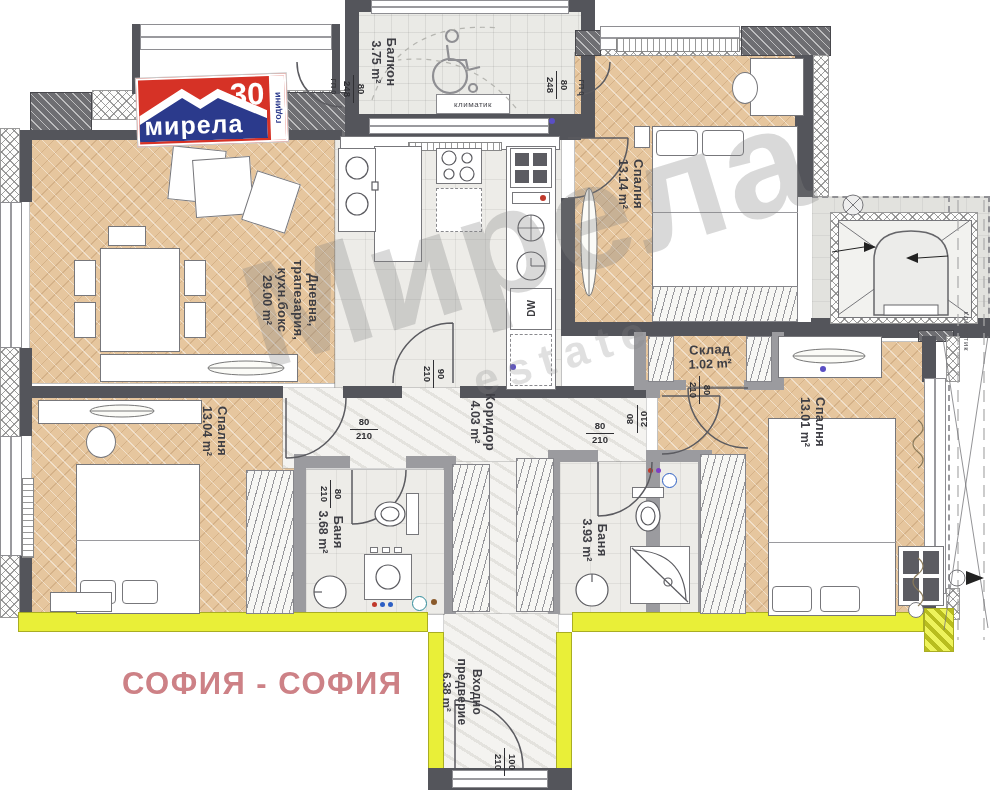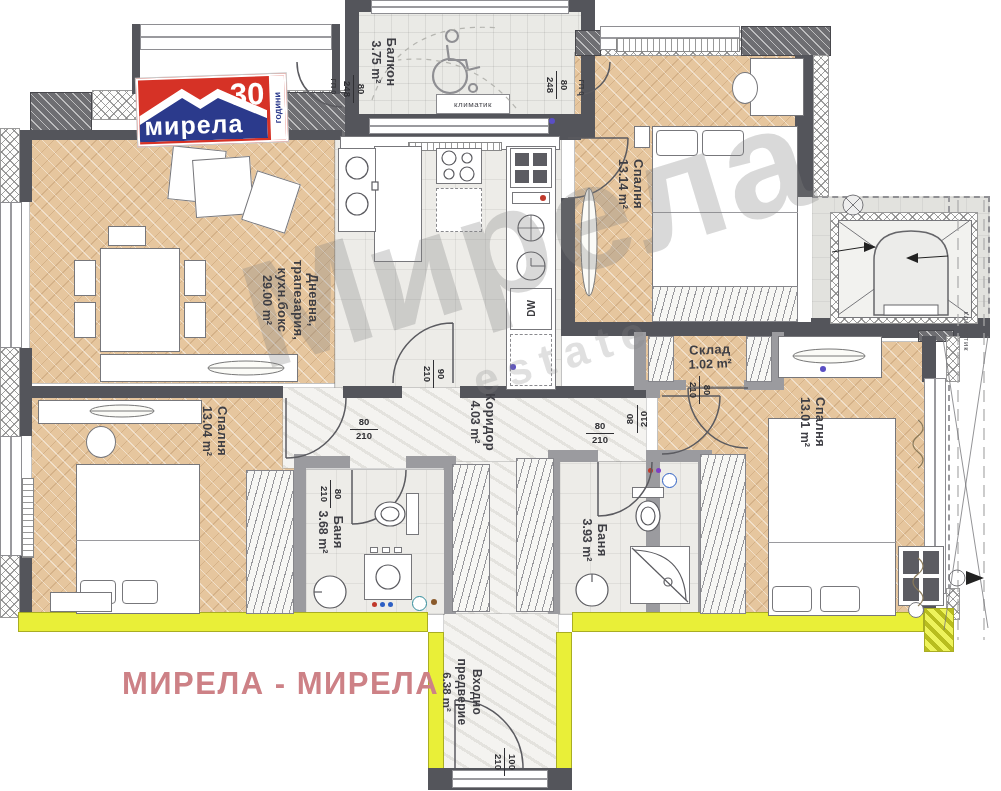--- a/index.html
+++ b/index.html
@@ -398,21 +398,21 @@
       <div class="mw"></div>
       <div class="mb"></div>
     </div>
     <div class="num">30</div>
     <div class="brand">мирела</div>
     <div class="ystrip">
         <span>години</span>
       </div>
   </div>
 
-  <div class="footer">МИРЕЛА - МИРЕЛА</div>
+  <div class="footer">СОФИЯ - СОФИЯ</div>
 
   <div class="rlabel" style="left:230px;top:245px;width:120px;height:110px">
     <span class="nm">Дневна,</span>
     <span class="nm">трапезария,</span>
     <span class="nm">кухн.бокс</span>
     <span class="ar">29.00 m²</span>
   </div>
   <div class="rlabel" style="left:348px;top:47px;width:70px;height:30px">
     <span class="nm">Балкон</span>
     <span class="ar">3.75 m²</span>

